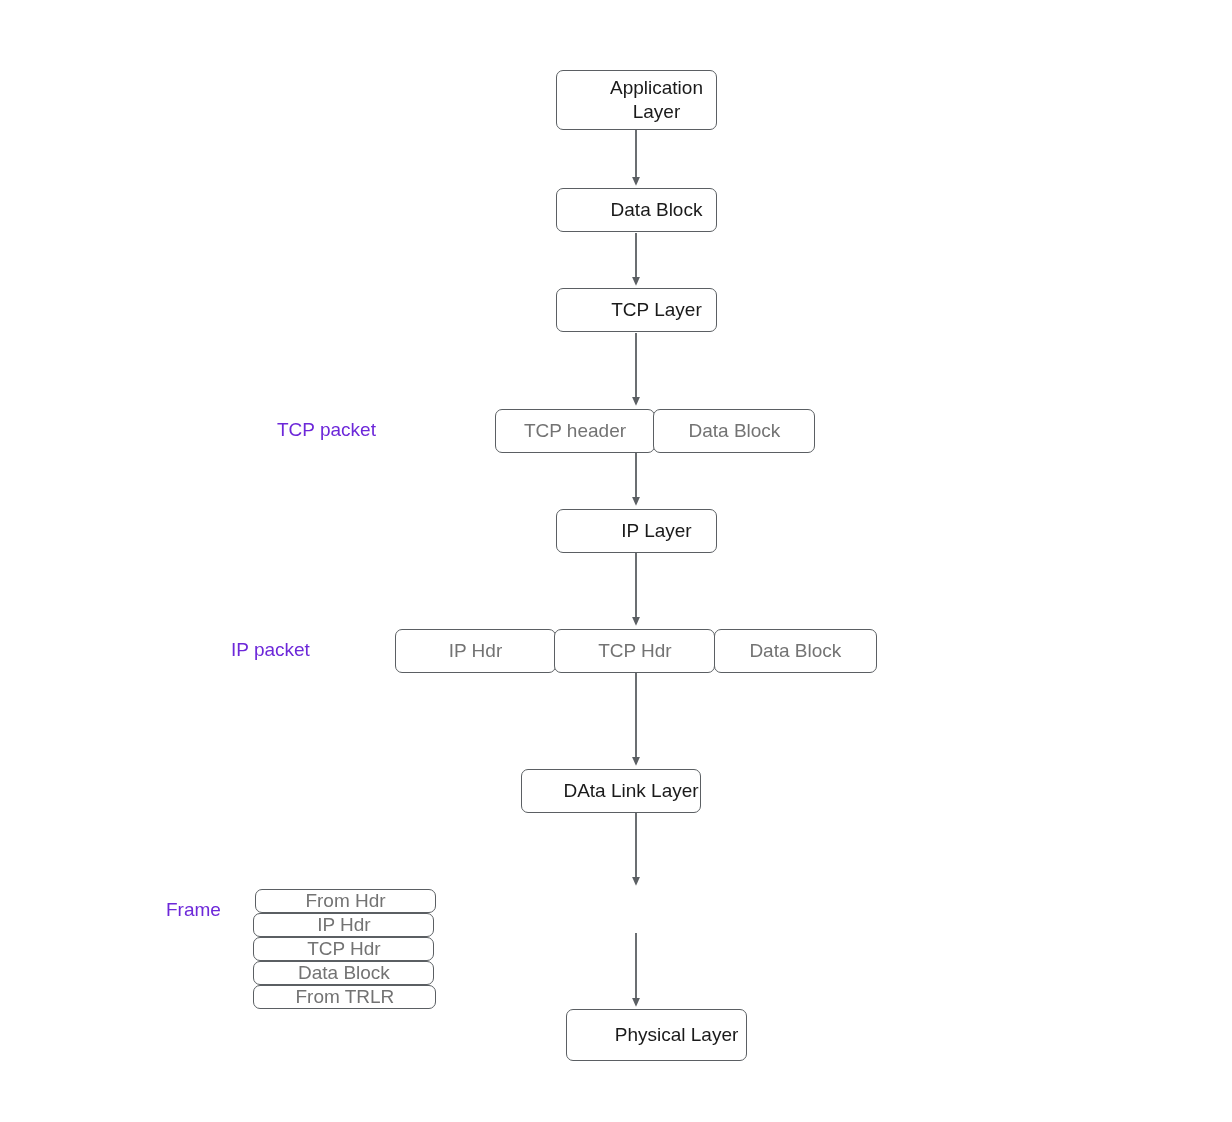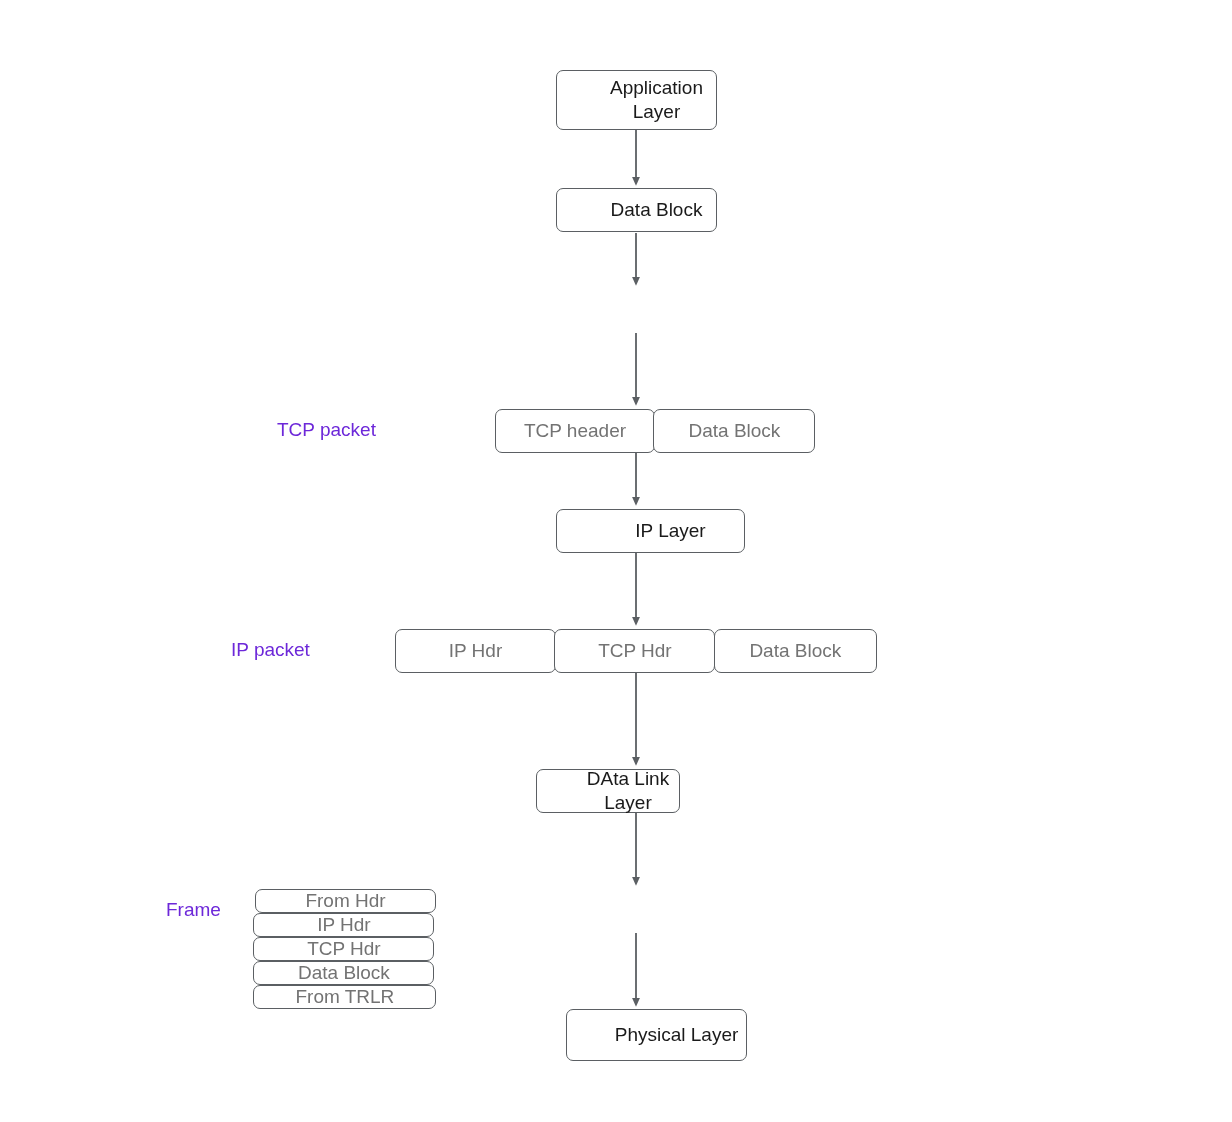--- a/index.html
+++ b/index.html
@@ -89,39 +89,40 @@
       <path d="M636,813 L636,882"></path>
       <path d="M636,933 L636,1003"></path>
     </g>
   </svg>
 
   <div class="node" style="left:556px; top:70px; width:161px; height:60px;">Application
 Layer</div>
 
   <div class="node" style="left:556px; top:188px; width:161px; height:44px;">Data Block</div>
 
+  <div class="node" style="left:556px; top:288px; width:161px; height:44px;">TCP Layer</div>
 
   <div class="side-label" style="left:277px; top:419px;">TCP packet</div>
 
   <div class="seg-row" style="left:495px; top:409px; height:44px;">
     <div class="seg" style="width:160px;">TCP header</div>
     <div class="seg" style="width:162px;">Data Block</div>
   </div>
 
-  <div class="node" style="left:556px; top:509px; width:189px; height:44px;text-align:center;">IP Layer</div>
+  <div class="node" style="left:556px; top:509px; width:161px; height:44px;text-align:center;">IP Layer</div>
 
   <div class="side-label" style="left:231px; top:639px;">IP packet</div>
 
   <div class="seg-row" style="left:395px; top:629px; height:44px;">
     <div class="seg" style="width:161px;">IP Hdr</div>
     <div class="seg" style="width:161px;">TCP Hdr</div>
     <div class="seg" style="width:163px;">Data Block</div>
   </div>
 
-  <div class="node" style="left:536px; top:769px; width:144px; height:44px;">DAta Link Layer</div>
+  <div class="node" style="left:521px; top:769px; width:180px; height:44px;">DAta Link Layer</div>
 
   <div class="side-label" style="left:166px; top:899px;">Frame</div>
 
   <div class="seg-row" style="left:255px; top:889px; height:44px;flex-direction:column;">
     <div class="seg" style="width:181px;">From Hdr</div>
     <div class="seg" style="width:181px;">IP Hdr</div>
     <div class="seg" style="width:181px;">TCP Hdr</div>
     <div class="seg" style="width:181px;">Data Block</div>
     <div class="seg" style="width:183px;">From TRLR</div>
   </div>

